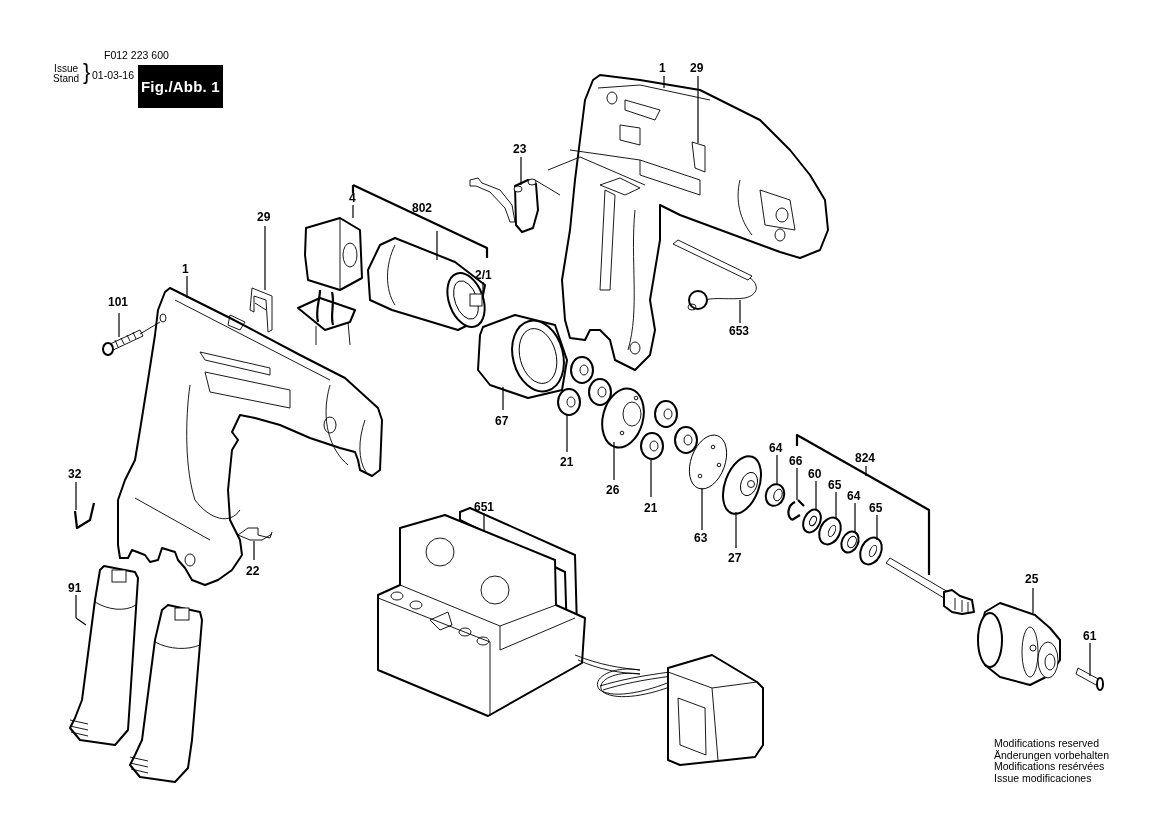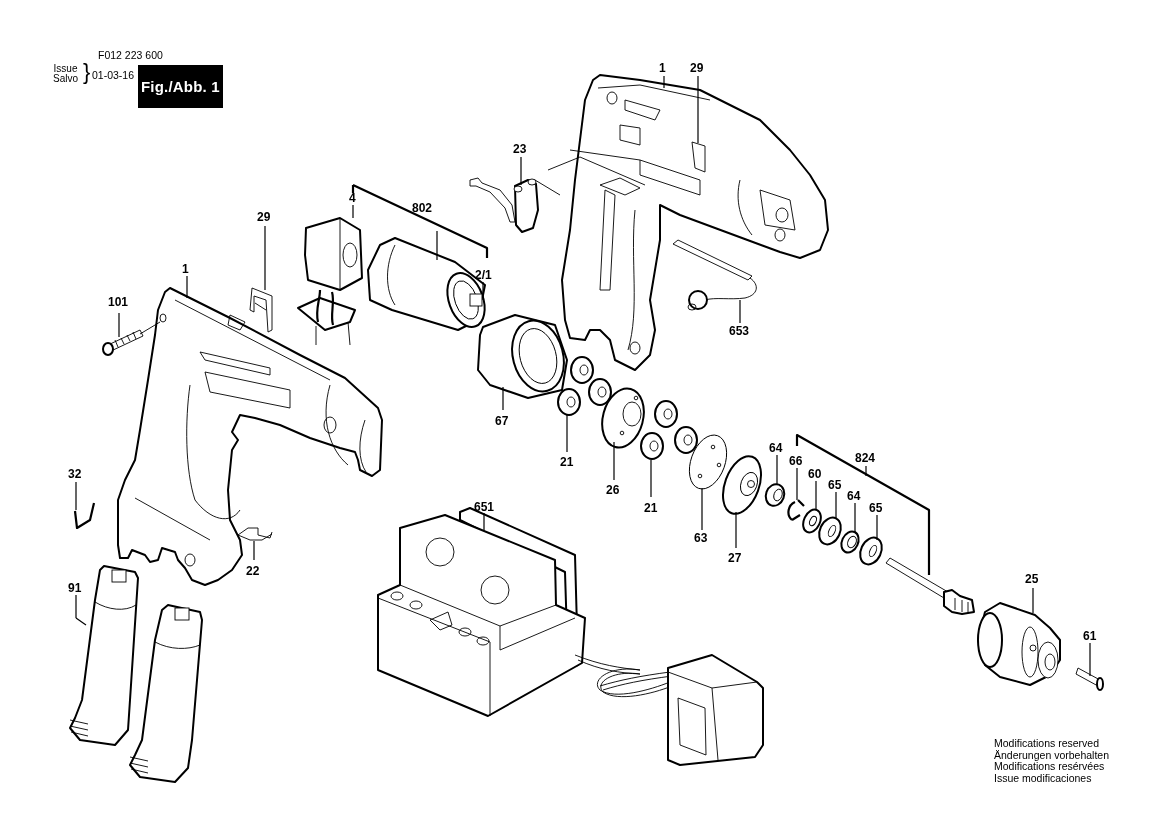--- a/index.html
+++ b/index.html
@@ -1,39 +1,39 @@
 <!DOCTYPE html>
 <html><head>
 <meta charset="utf-8">
 <style>
   html, body { margin: 0; padding: 0; background: #ffffff; }
   body { width: 1168px; height: 826px; position: relative; overflow: hidden;
          font-family: "Liberation Sans", sans-serif; color: #000; }
-  .hdr-code { position: absolute; left: 53px; top: 49px; font-size: 10.5px; padding-left: 45px; }
+  .hdr-code { position: absolute; left: 59px; top: 49px; font-size: 10.5px; padding-left: 45px; }
   .hdr-issue { position: absolute; left: 53px; top: 64px; font-size: 10px; line-height: 10px; text-align: center; }
   .hdr-brace { position: absolute; left: 83px; top: 62px; font-size: 22px; line-height: 20px; font-weight: 300; }
   .hdr-date { position: absolute; left: 92px; top: 69px; font-size: 10.5px; }
   .hdr-fig { position: absolute; left: 138px; top: 65px; background: #000; color: #fff;
              font-weight: bold; font-size: 15px; padding: 12px 3px; line-height: 19px; letter-spacing: 0.2px; }
   .footer { position: absolute; left: 994px; top: 738px; font-size: 10.5px; line-height: 11.5px; }
   svg#drawing { position: absolute; left: 0; top: 0; }
   .callout { font-family: "Liberation Sans", sans-serif; font-weight: bold; font-size: 12px; fill: #000; }
   .ln { stroke: #000; stroke-width: 1.2; fill: none; }
   .ln2 { stroke: #000; stroke-width: 2.2; fill: none; stroke-linejoin: round; }
   .part { stroke: #000; stroke-width: 2; fill: #fff; stroke-linejoin: round; }
   .thin { stroke: #000; stroke-width: 0.9; fill: none; }
   .thinf { stroke: #000; stroke-width: 0.9; fill: #fff; }
 </style>
 </head>
 <body>
 
 <div class="hdr-code">F012 223 600</div>
 <div class="hdr-issue">
   <div>Issue</div>
-  <div>Salvo</div>
+  <div>Stand</div>
 </div>
 <div class="hdr-brace">}</div>
 <div class="hdr-date">01-03-16</div>
 <div class="hdr-fig">Fig./Abb. 1</div>
 
 <svg id="drawing" width="1168" height="826" viewBox="0 0 1168 826" xmlns="http://www.w3.org/2000/svg">
 
   <g>
     <path class="part" d="M165,292 L170,288 L230,318 L300,355 L345,378 L378,408 L382,420 L380,470 L372,476 L360,470 L358,460 L355,452 L340,448 L310,438 L280,425 L255,418 L240,415 L232,432 L238,440 L232,450 L228,490 L230,520 L240,540 L242,555 L232,570 L218,580 L205,585 L192,580 L185,568 L178,560 L175,552 L162,548 L158,560 L150,562 L145,555 L132,550 L128,558 L120,558 L118,545 L118,500 L125,480 L135,460 L140,430 L148,380 L155,335 L158,310 Z"></path>
     <path class="thin" d="M175,300 L330,380"></path>

